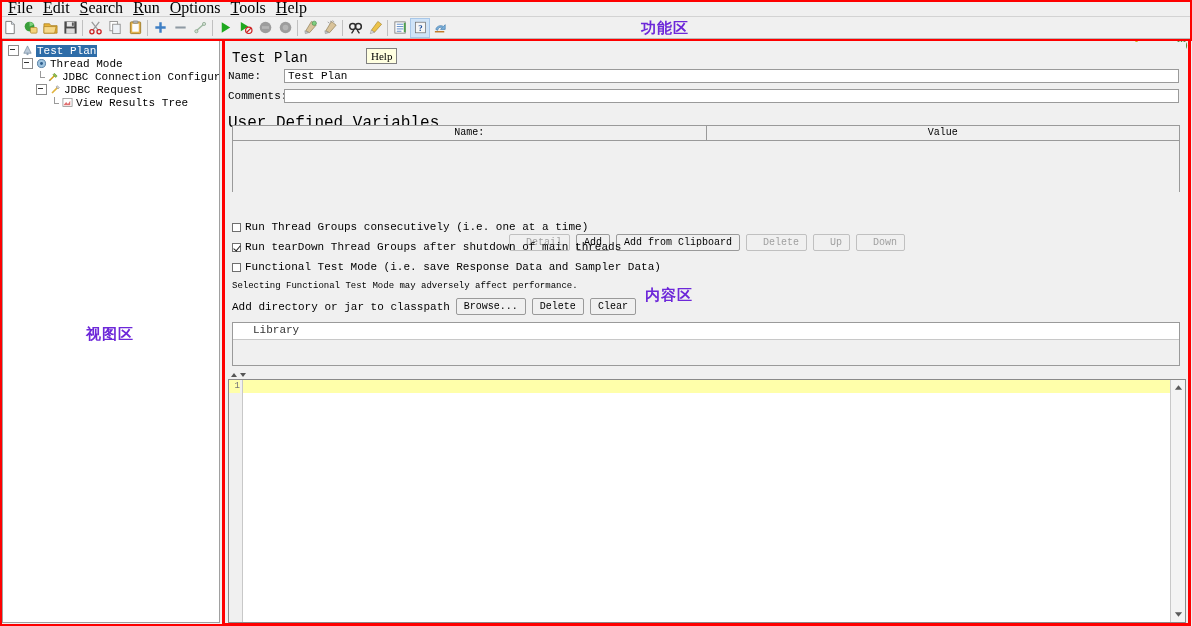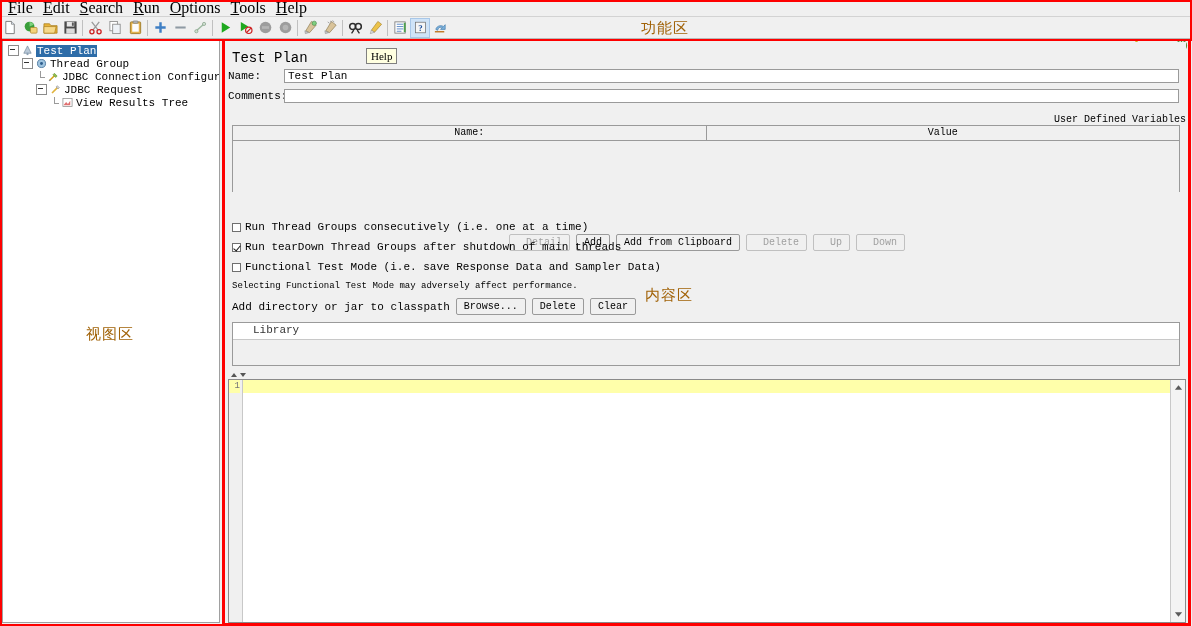--- a/index.html
+++ b/index.html
@@ -83,22 +83,22 @@
   .flabel{
     font-family:"Liberation Mono",monospace;font-size:11px;color:#000;
   }
   .ftext{
     border:1px solid #9a9a9a;background:#fff;height:14px;
     font-family:"Liberation Mono",monospace;font-size:11px;color:#000;
     padding:0 3px;box-sizing:border-box;line-height:13px;outline:none;
   }
 
   .udv-title{
-    position:absolute;width:958px;text-align:right;top:72px;left:0;
-    font-family:"Liberation Mono",monospace;font-size:10px;color:#000;
+    position:absolute;width:958px;text-align:left;top:72px;left:0;
+    font-family:"Liberation Mono",monospace;font-size:16px;color:#000;
   }
   .tablewrap{
     position:absolute;left:4px;top:83px;width:948px;height:67px;
     border:1px solid #9a9a9a;background:#f0f0f0;box-sizing:border-box;
   }
   .thead{display:flex;height:14px;border-bottom:1px solid #9a9a9a;background:#f0f0f0;}
   .th{
     flex:1;text-align:center;font-family:"Liberation Mono",monospace;font-size:10px;
     line-height:14px;border-right:1px solid #9a9a9a;box-sizing:border-box;
   }
@@ -167,21 +167,21 @@
   .sc-arrow{
     position:absolute;left:0;width:15px;height:15px;display:flex;
     align-items:center;justify-content:center;font-size:8px;color:#444;
   }
   .sc-up{top:0;} .sc-down{bottom:0;}
 
   
   .rbox{position:absolute;border:2px solid #fe0000;box-sizing:border-box;pointer-events:none;}
   .rline{position:absolute;background:#fe0000;pointer-events:none;}
   .rlabel{
-    position:absolute;color:#a16207;font-weight:normal;font-size:15px;
+    position:absolute;color:#6d28d9;font-weight:bold;font-size:15px;
     font-family:"DejaVu Sans",sans-serif;letter-spacing:1px;white-space:nowrap;
   }
   svg{display:block;}
 </style>
 </head>
 <body>
 
 <div class="app">
 
   <div class="menubar">
@@ -368,21 +368,21 @@
       </div>
 
       <div class="tnode" style="padding-left:17px;">
         <span class="handle"></span>
         <span class="ticon">
           <svg width="11" height="11" viewBox="0 0 12 12">
               <circle cx="6" cy="6" r="4.4" fill="#9fc4e0" stroke="#3f6c95" stroke-width=".9"></circle>
               <circle cx="6" cy="6" r="1.6" fill="#2d5d8c"></circle>
             </svg>
         </span>
-        <span class="tlabel">Thread Group</span>
+        <span class="tlabel">Thread Mode</span>
       </div>
 
       <div class="tnode" style="padding-left:31px;">
         <span class="elbow"></span>
         <span class="ticon">
           <svg width="11" height="11" viewBox="0 0 12 12">
               <path d="M2 10l6-6" stroke="#d4a017" stroke-width="1.6"></path>
               <path d="M7 2.5l3 3-1.6 1.6-3-3z" fill="#8fbf4f" stroke="#5d8a2a" stroke-width=".6"></path>
               <path d="M1.2 9.6l1.2 1.2" stroke="#7a7a7a" stroke-width="1.2"></path>
             </svg>

